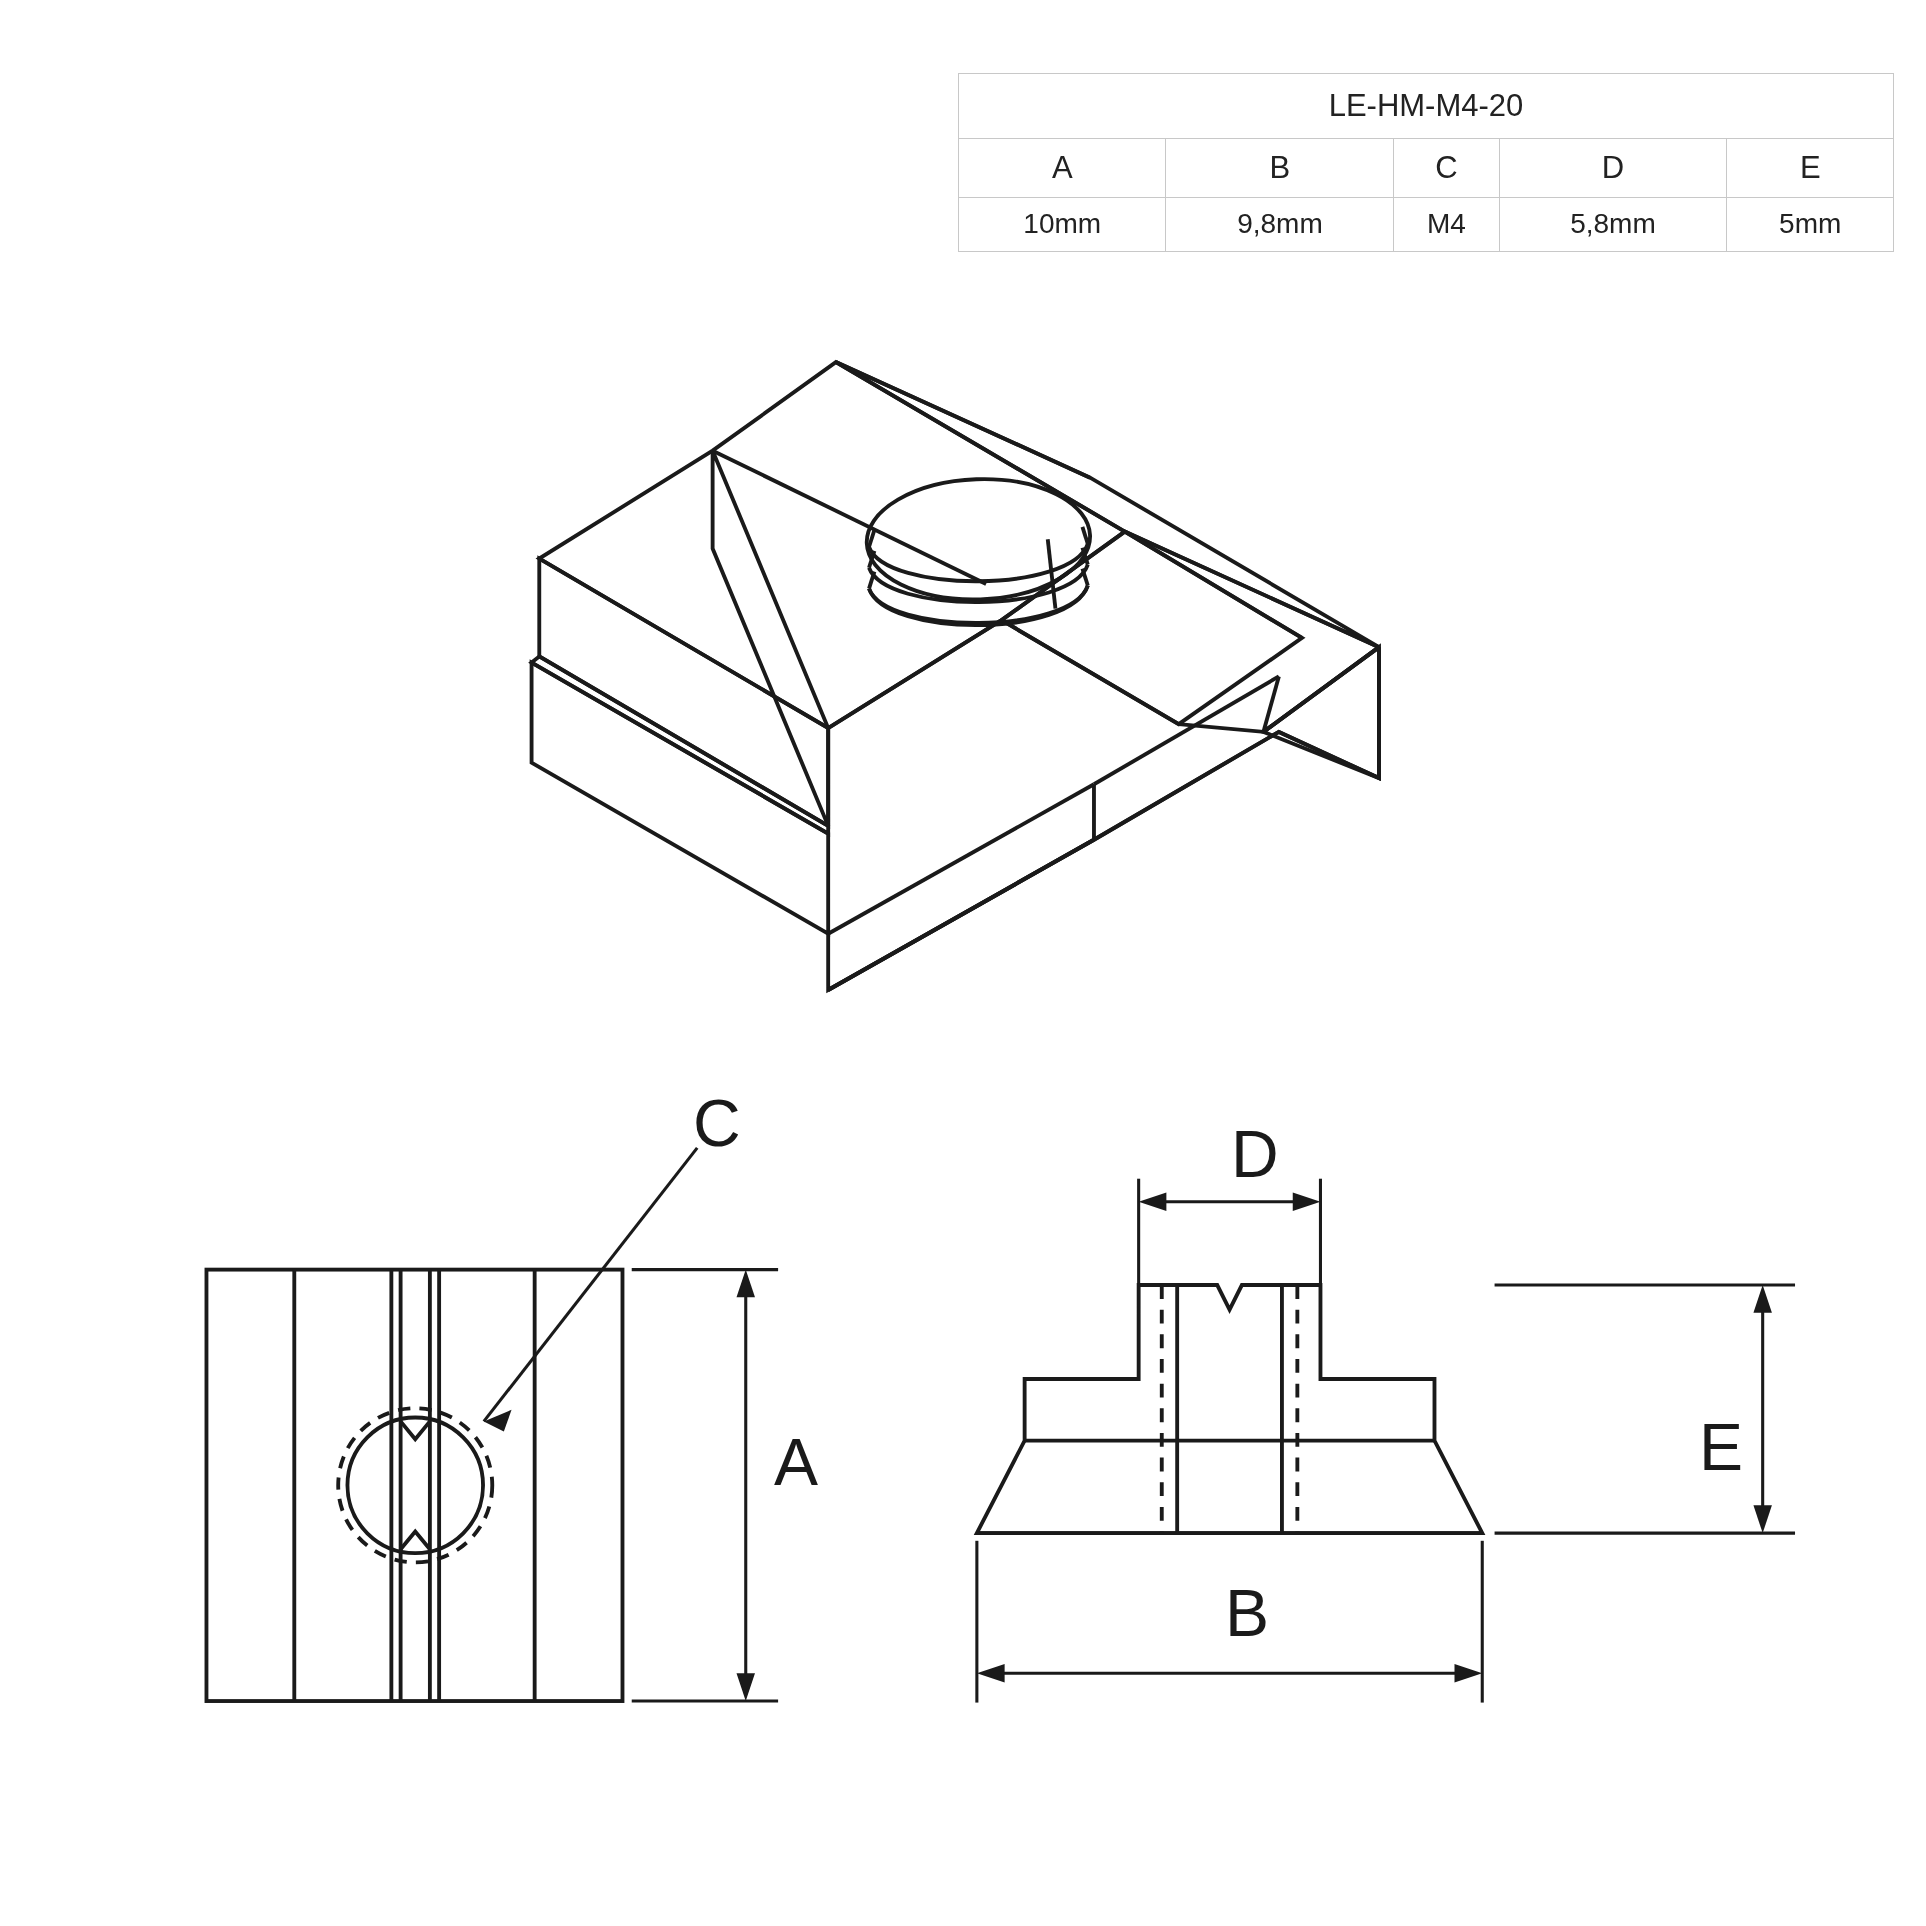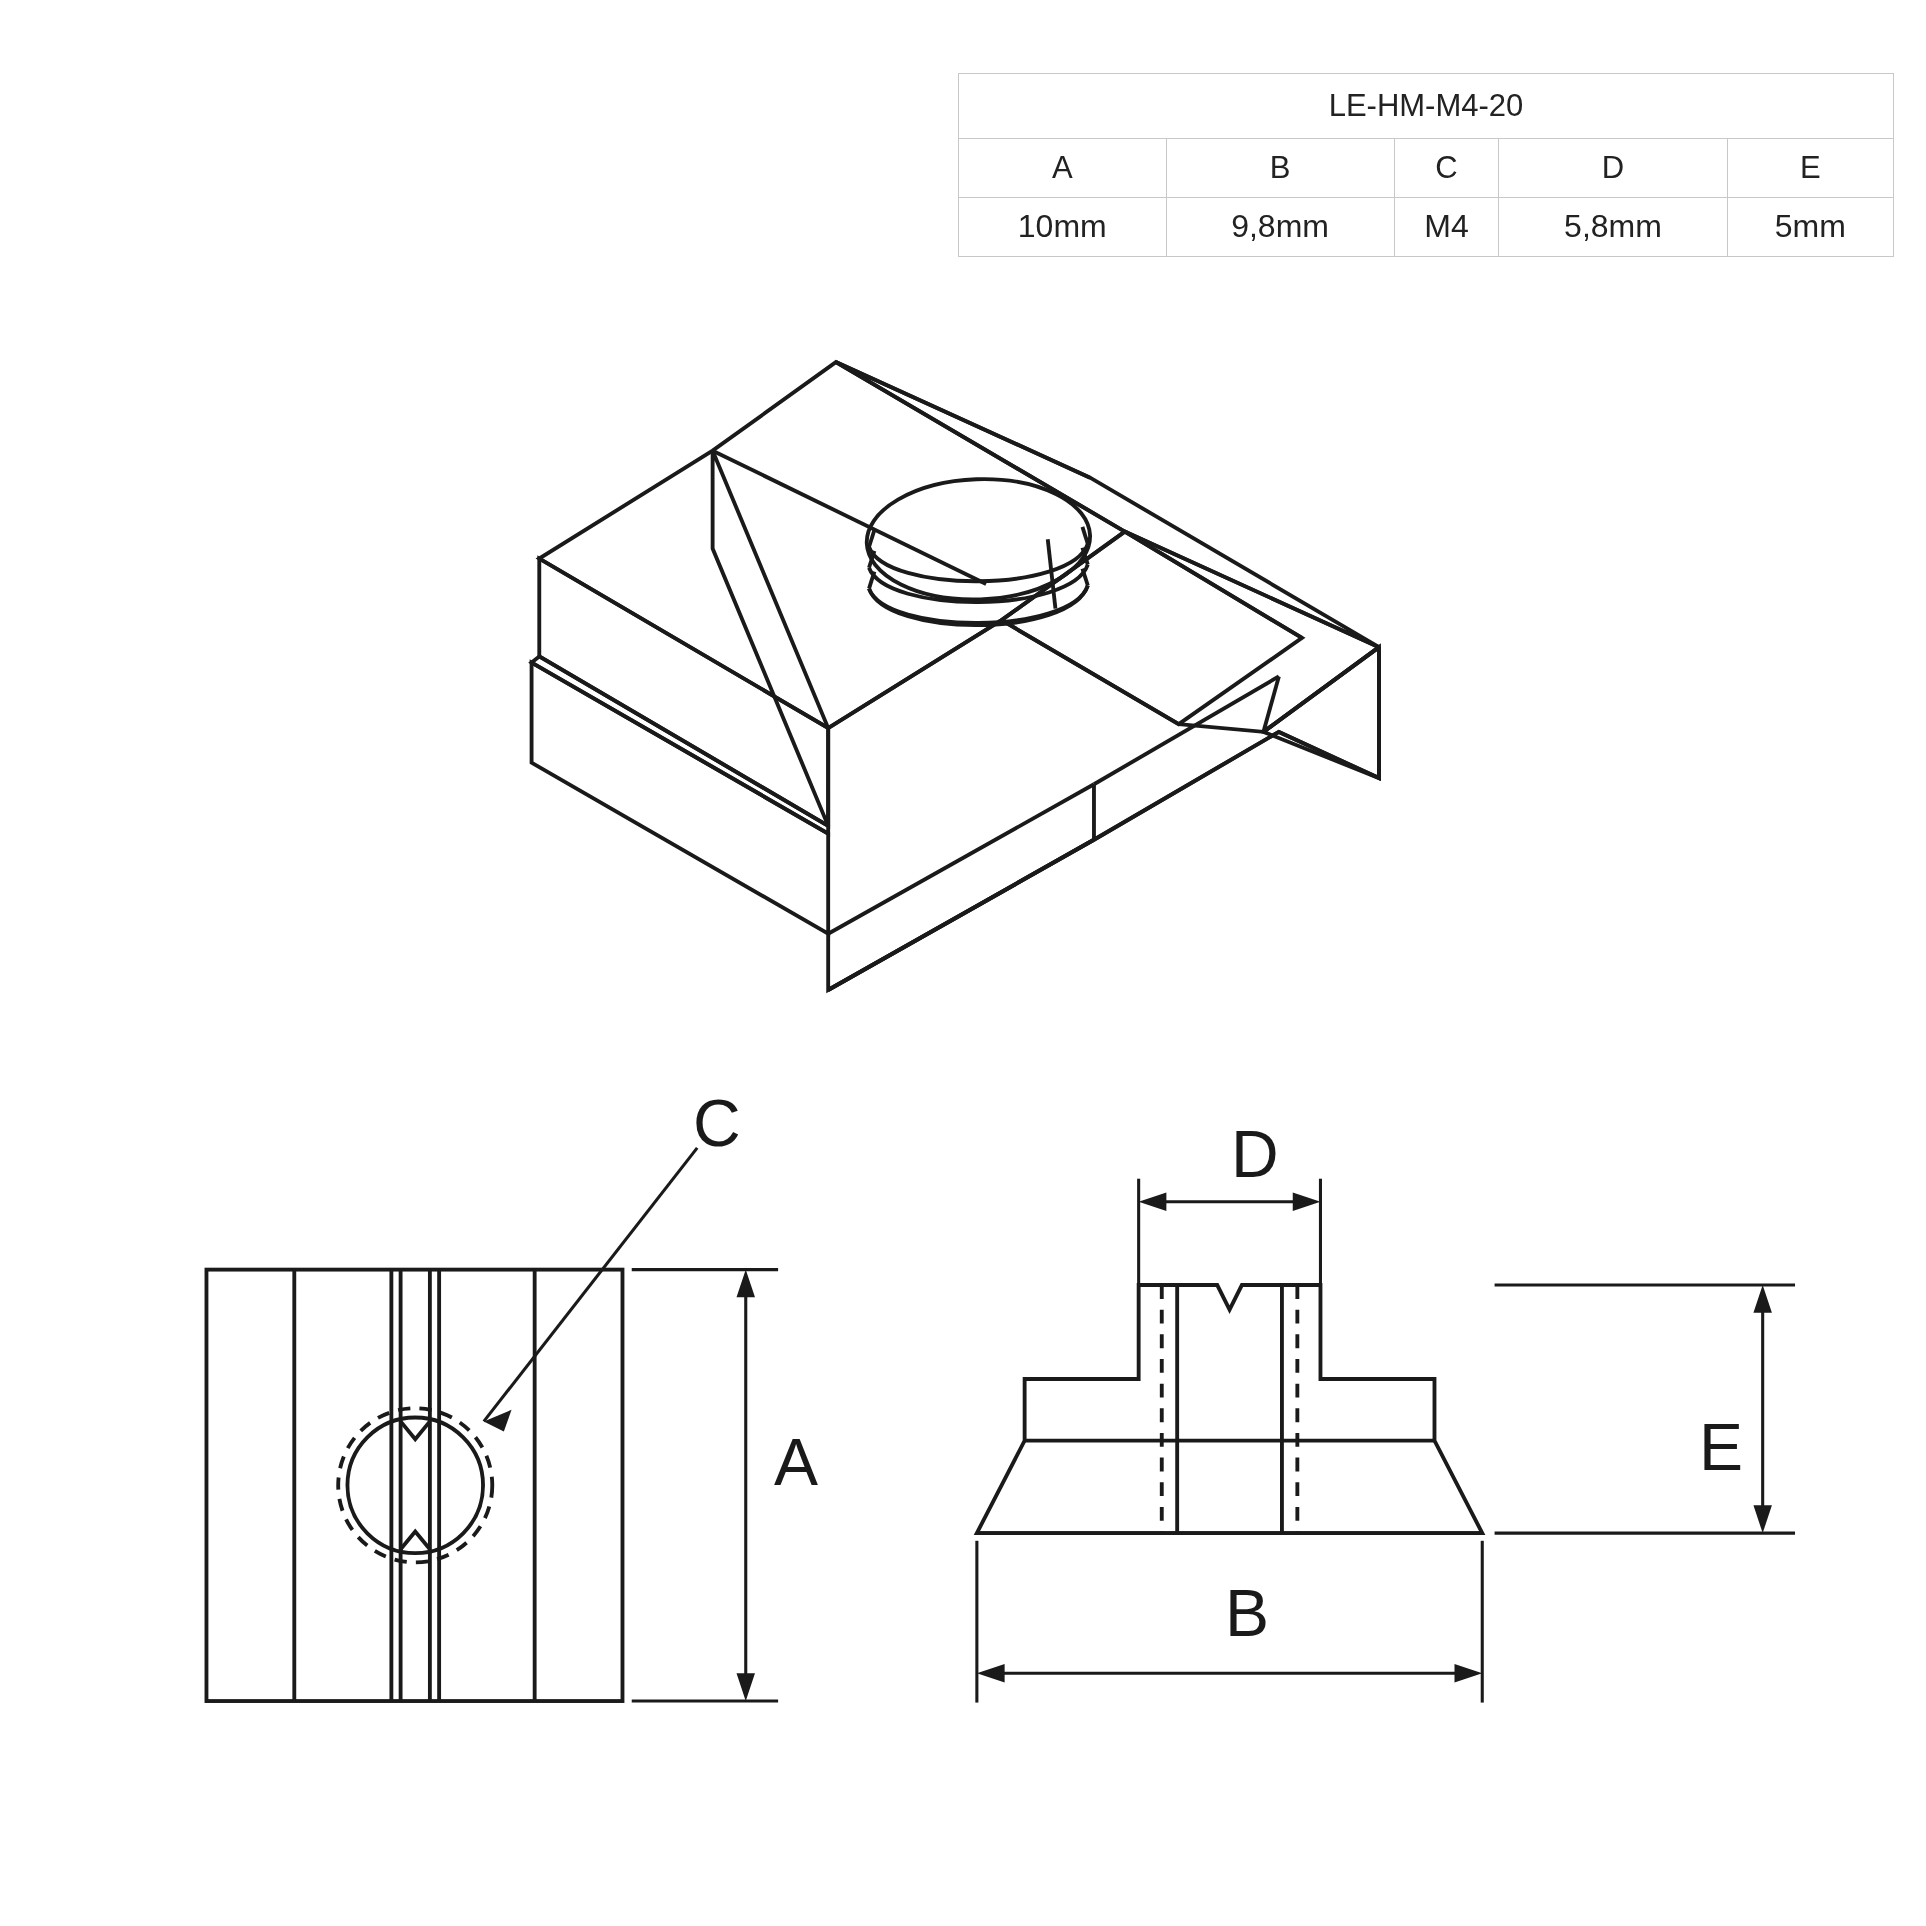--- a/index.html
+++ b/index.html
@@ -34,21 +34,21 @@
     font-weight: 400;
   }
   .spec-table tr.title td {
     font-size: 31px;
     padding: 14px 0;
   }
   .spec-table tr.head td {
     font-size: 31px;
   }
   .spec-table tr.vals td {
-    font-size: 32px;
+    font-size: 28px;
   }
 
   
   .canvas {
     position: absolute;
     left: 0;
     top: 0;
     width: 1926px;
     height: 1926px;
   }

